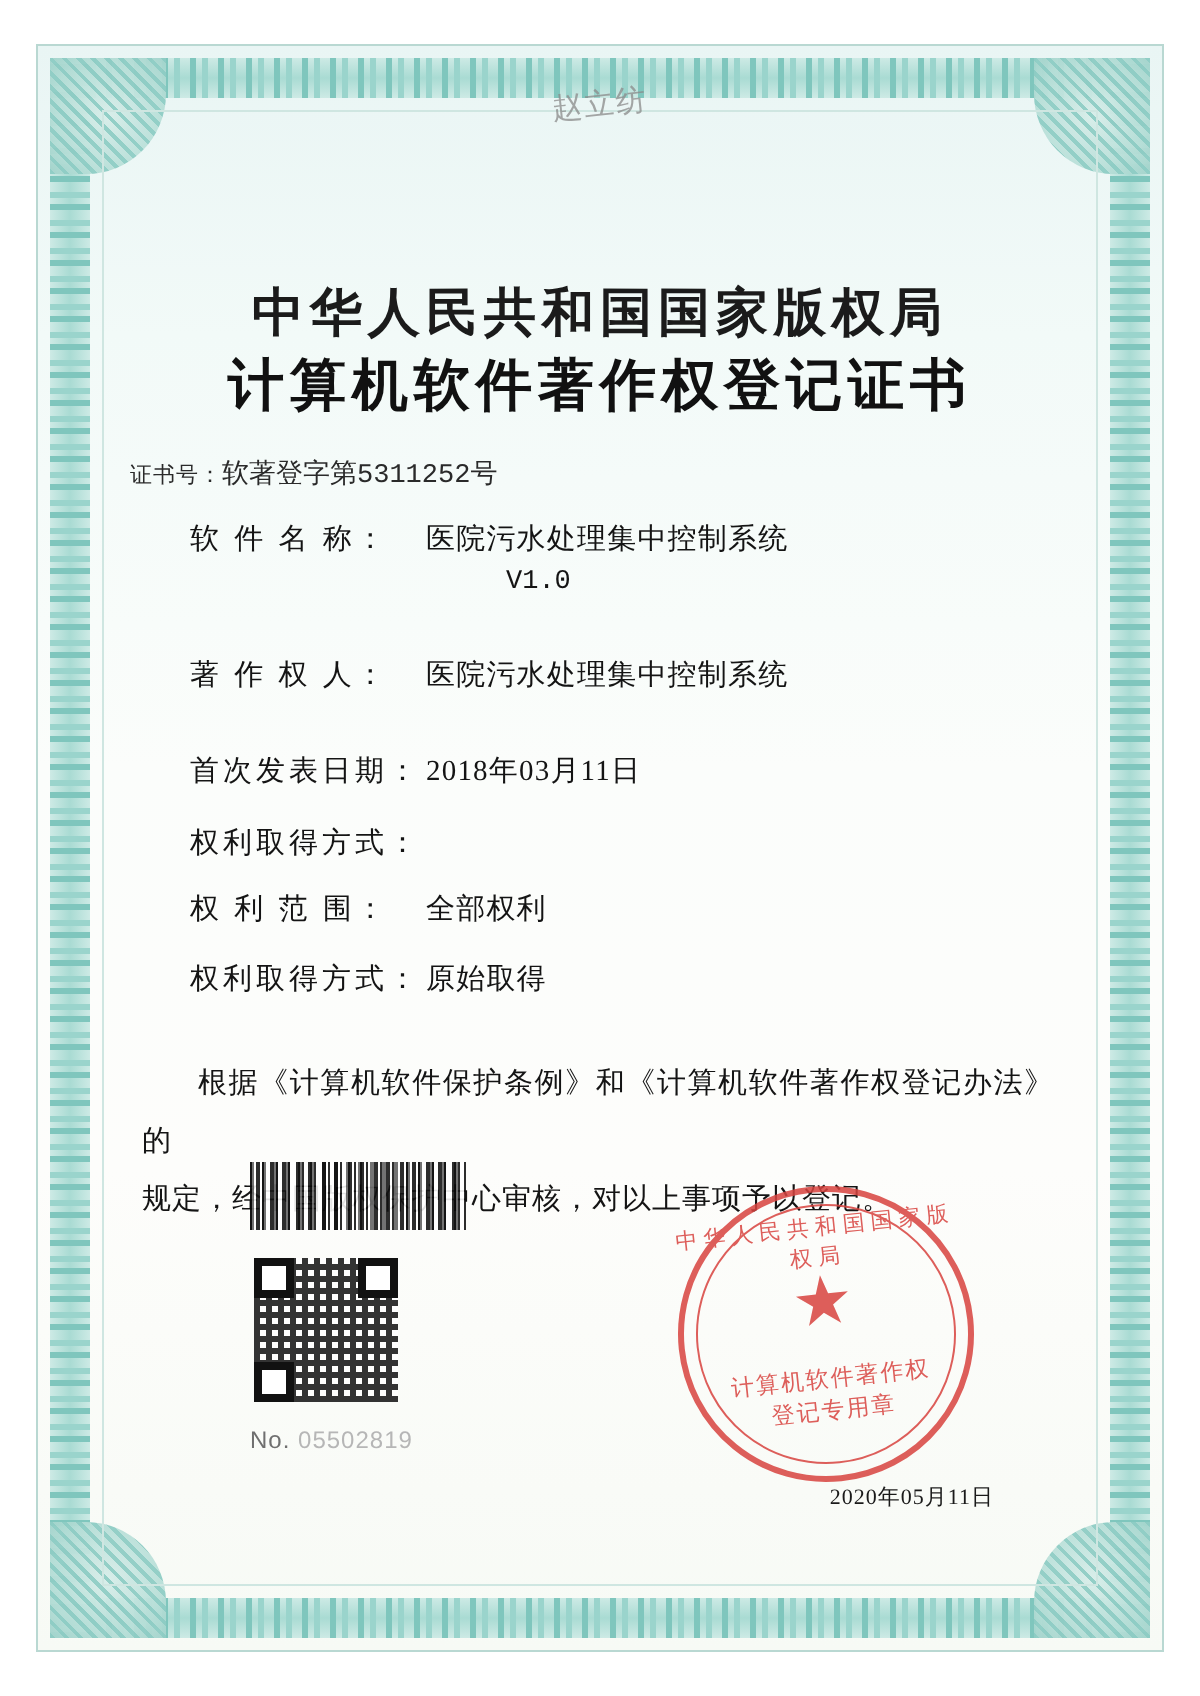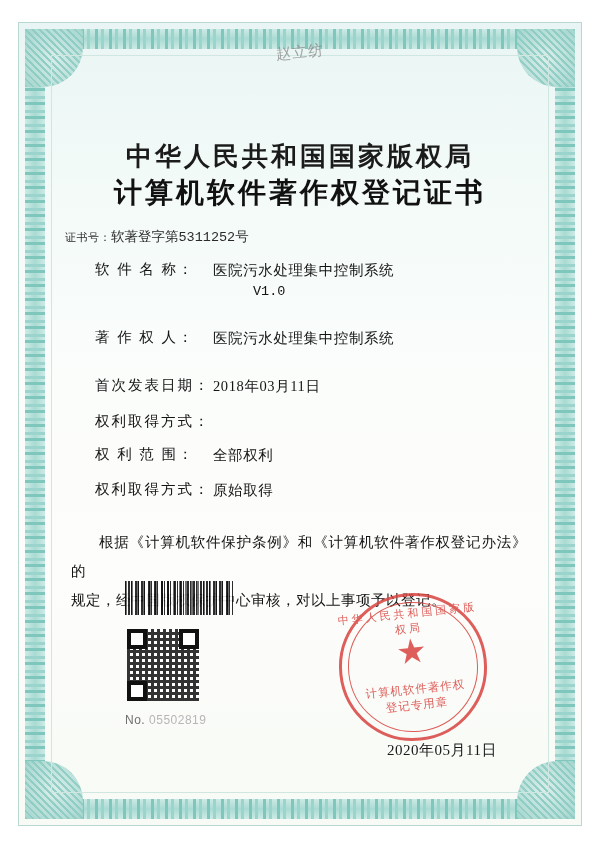--- a/index.html
+++ b/index.html
@@ -300,21 +300,21 @@
     letter-spacing: 1px;
   }
   .seal-line1 { top: 86px; }
   .seal-line2 { top: 102px; }
 
   .seal-date {
     position: absolute;
     right: 38px;
     top: 168px;
     font-family: "Liberation Serif", serif;
-    font-size: 15px;
+    font-size: 11px;
     color: #1a1a1a;
     letter-spacing: .5px;
   }
 </style>
 </head>
 <body>
 
 <div class="page">
   <div class="cert">
 

